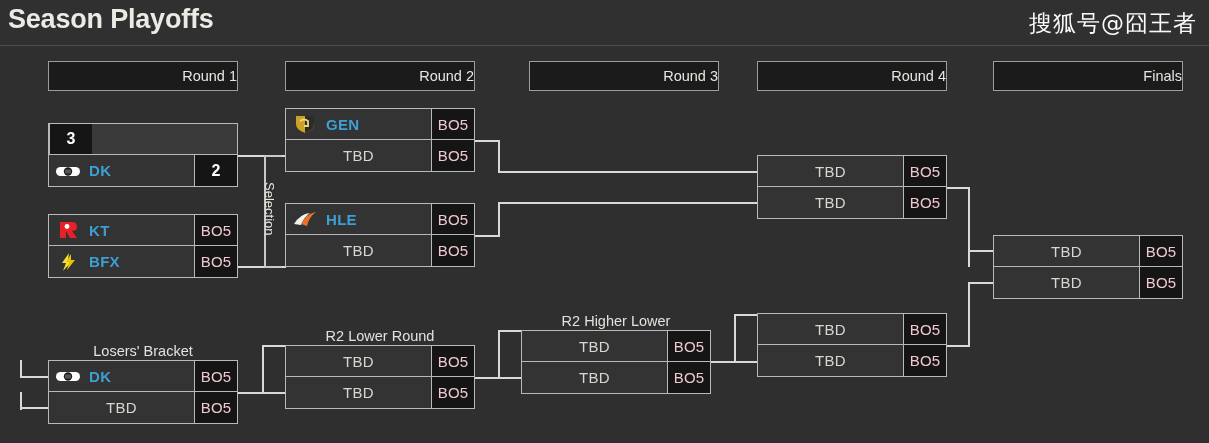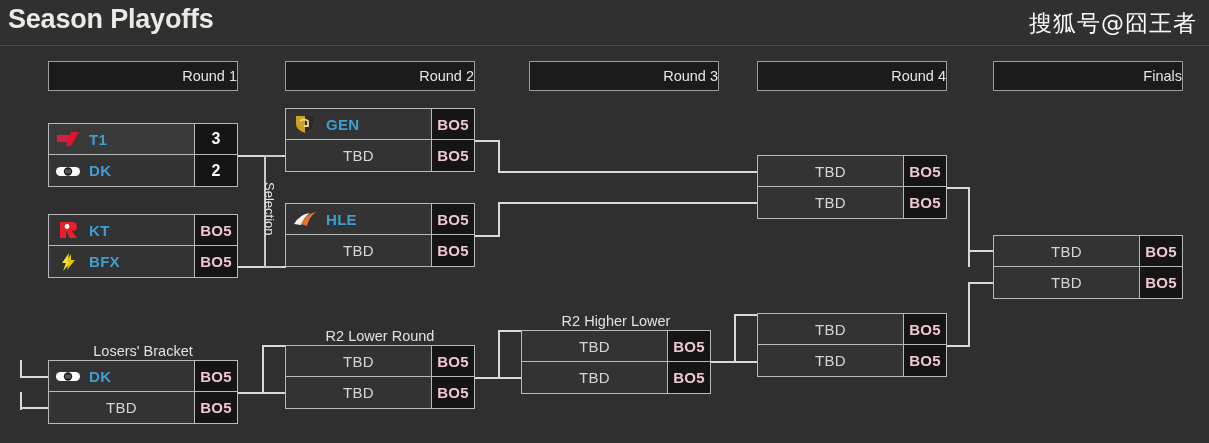--- a/index.html
+++ b/index.html
@@ -109,21 +109,21 @@
     border-left: 1px solid #b9b9b9;
     display: flex;
     align-items: center;
     justify-content: center;
     font-size: 15px;
     font-weight: bold;
     color: #f0dede;
   }
   .score.bo {
     color: #efc8cf;
-    font-weight: bold;
+    font-weight: normal;
     letter-spacing: 0.2px;
   }
   .score.num {
     color: #ffffff;
     font-size: 16px;
   }
 
   
   .match-label {
     position: absolute;
@@ -226,29 +226,20 @@
 
   <div class="ln" style="left:946px; top:345px; width:24px; height:2px;"></div>
   <div class="ln" style="left:968px; top:282px; width:2px; height:64px;"></div>
   <div class="ln" style="left:968px; top:282px; width:26px; height:2px;"></div>
 
   <div class="selection-box" style="left:264px; top:155px; width:18px; height:113px;"></div>
   <div class="selection-label" style="left:277px; top:182px;">Selection</div>
 
   <div class="match" style="left:48px; top:123px; width:190px;">
     <div class="row top win">
-      <div class="opp">
-        <span class="team-logo">
-          <svg class="logo-svg" width="26" height="22" viewBox="0 0 26 22" aria-hidden="true">
-            <path d="M2 7 L20 7 L13 14 L2 14 Z" fill="#d81f3a"></path>
-            <path d="M16 4 L24 4 L16 18 L11 18 Z" fill="#e8112d"></path>
-          </svg>
-        </span>
-        <span class="team-name">T1</span>
-      </div>
       <div class="score num">3</div>
     </div>
     <div class="row">
       <div class="opp">
         <span class="team-logo">
           <svg class="logo-svg" width="26" height="22" viewBox="0 0 26 22" aria-hidden="true">
             <rect x="1" y="7" width="24" height="9" rx="4.5" fill="#ffffff"></rect>
             <circle cx="13" cy="11.5" r="4.2" fill="#1c1c1c"></circle>
             <rect x="10" y="9.5" width="6" height="4" rx="1" fill="#555"></rect>
           </svg>

